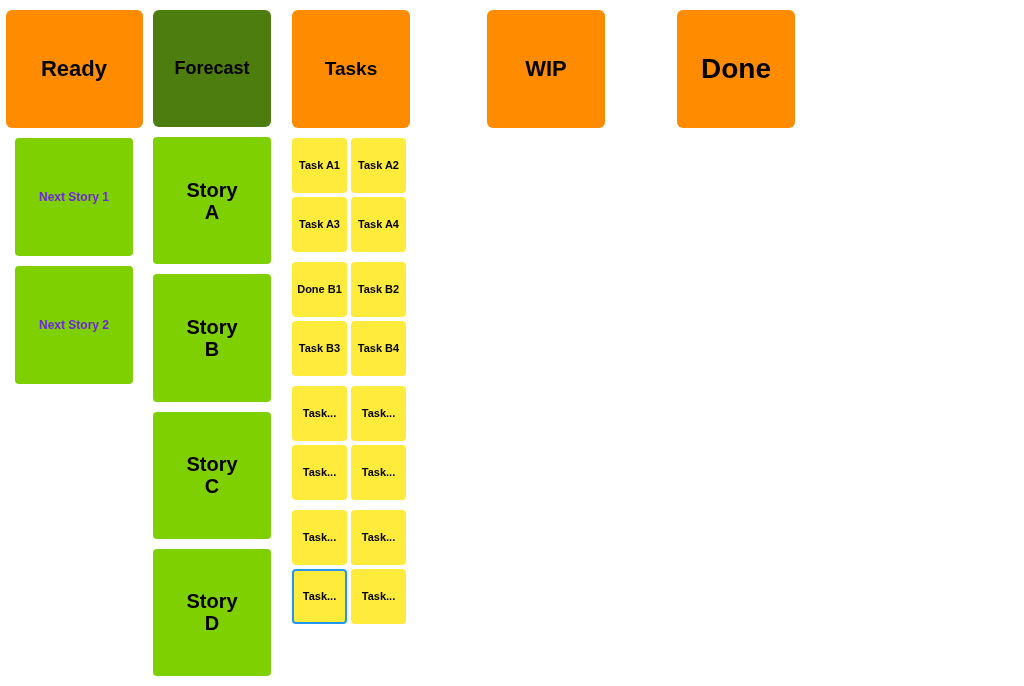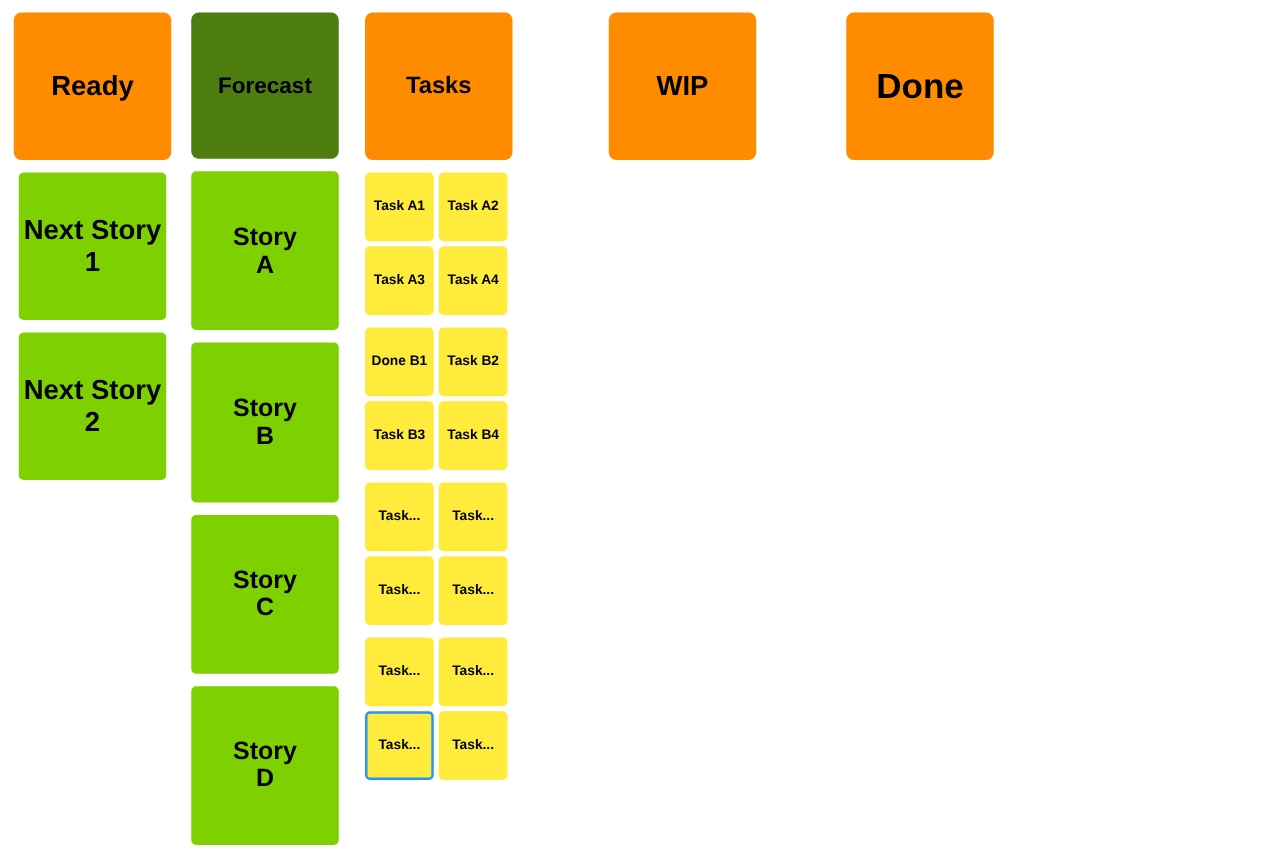--- a/index.html
+++ b/index.html
@@ -28,21 +28,21 @@
       align-items: center;
     }
 
     .col-ready { width: 128px; }
     .col-forecast { width: 128px; }
     .col-tasks { width: 130px; }
     .col-wip { width: 120px; }
     .col-done { width: 120px; }
 
     .header-card-ready {
-      width: 126px;
+      width: 137px;
       height: 118px;
       background: #FF8C00;
       border-radius: 6px;
       display: flex;
       align-items: center;
       justify-content: center;
       font-weight: 900;
       font-size: 22px;
       color: #000;
     }
@@ -118,22 +118,22 @@
     
     .next-story-card {
       width: 118px;
       height: 118px;
       background: #7FD000;
       border-radius: 4px;
       display: flex;
       align-items: center;
       justify-content: center;
       font-weight: 900;
-      font-size: 22px;
-      color: #000000;
+      font-size: 12px;
+      color: #6d28d9;
       text-align: center;
       line-height: 1.2;
     }
 
     
     .tasks-group {
       display: flex;
       flex-direction: column;
       gap: 4px;
       width: 118px;

